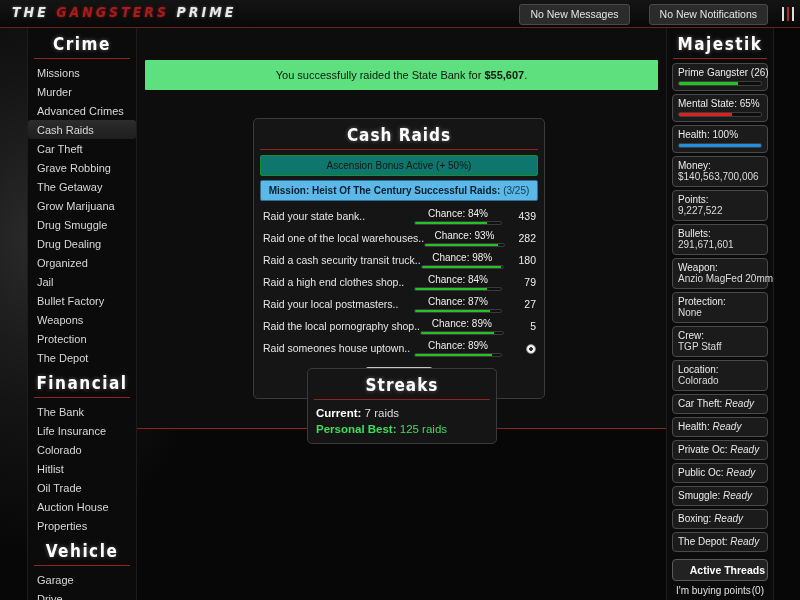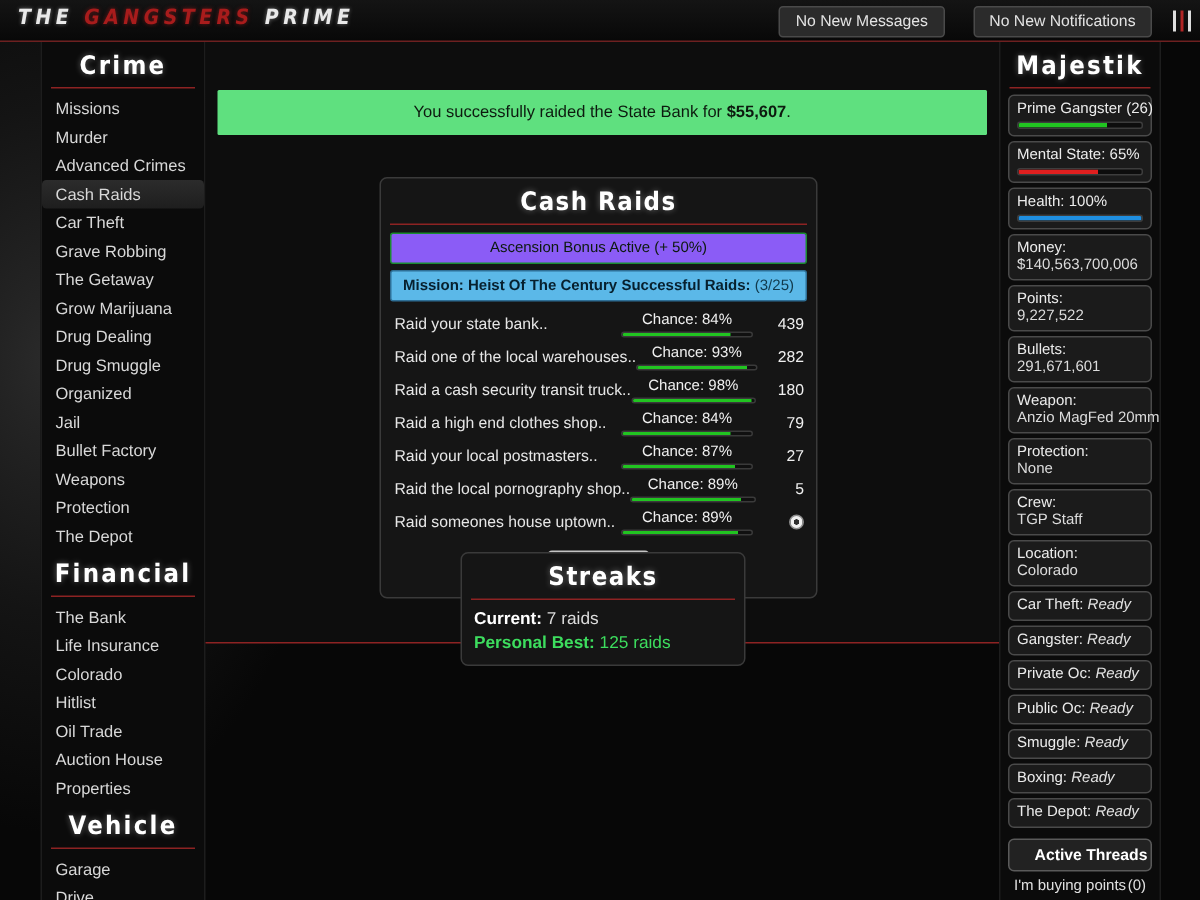--- a/index.html
+++ b/index.html
@@ -86,21 +86,21 @@
     font-weight: bold; letter-spacing: 1px;
     text-shadow: 0 0 4px rgba(255,255,255,.35);
   }
   .panel-rule { height: 1px; background: #8d2323; margin: 1px 6px 5px; }
 
   #raids-panel { position: absolute; left: 116px; top: 90px; width: 292px; }
   .banner {
     margin: 0 6px 4px; text-align: center; font-size: 10px; color: #0c1a0e;
     padding: 4px 3px; border-radius: 2px;
   }
-  .banner.green { background: #8b5cf6; border: 1px solid #1b8c31; text-align: center; }
+  .banner.green { background: #0f766e; border: 1px solid #1b8c31; text-align: center; }
   .banner.blue  { background: #5bb8e8; border: 1px solid #2e6f96; color: #07202e; }
   .banner.blue .lbl { font-weight: bold; }
   .banner.blue .val { color: #113a4d; }
 
   .raid-row {
     display: flex; align-items: center; padding: 2.5px 8px 2.5px 9px;
     cursor: pointer;
   }
   .raid-name { color: #e6e6e6; font-size: 10.5px; flex: 1; white-space: nowrap; }
   .raid-chance { width: 88px; text-align: center; }
@@ -189,22 +189,22 @@
       <div class="sec-title">Crime</div>
       <div class="sec-rule"></div>
       <div class="nav-item">Missions</div>
       <div class="nav-item">Murder</div>
       <div class="nav-item">Advanced Crimes</div>
       <div class="nav-item active">Cash Raids</div>
       <div class="nav-item">Car Theft</div>
       <div class="nav-item">Grave Robbing</div>
       <div class="nav-item">The Getaway</div>
       <div class="nav-item">Grow Marijuana</div>
+      <div class="nav-item">Drug Smuggle</div>
       <div class="nav-item">Drug Dealing</div>
-      <div class="nav-item">Drug Smuggle</div>
       <div class="nav-item">Organized</div>
       <div class="nav-item">Jail</div>
       <div class="nav-item">Bullet Factory</div>
       <div class="nav-item">Weapons</div>
       <div class="nav-item">Protection</div>
       <div class="nav-item">The Depot</div>
       <div class="sec-title">Financial</div>
       <div class="sec-rule"></div>
       <div class="nav-item">The Bank</div>
       <div class="nav-item">Life Insurance</div>
@@ -379,21 +379,21 @@
         <div class="t">Crew:</div>
         <div class="t2">TGP Staff</div>
       </div>
       <div class="stat">
         <div class="t">Location:</div>
         <div class="t2">Colorado</div>
       </div>
     </div>
   <div id="right-timers">
       <div class="timer"><span>Car Theft:</span> <span class="rd">Ready</span></div>
-      <div class="timer"><span>Gangster:</span> <span class="rd">Ready</span></div>
+      <div class="timer"><span>Health:</span> <span class="rd">Ready</span></div>
       <div class="timer"><span>Private Oc:</span> <span class="rd">Ready</span></div>
       <div class="timer"><span>Public Oc:</span> <span class="rd">Ready</span></div>
       <div class="timer"><span>Smuggle:</span> <span class="rd">Ready</span></div>
       <div class="timer"><span>Boxing:</span> <span class="rd">Ready</span></div>
       <div class="timer"><span>The Depot:</span> <span class="rd">Ready</span></div>
     </div>
   <div class="threads-btn">Active Threads</div>
   <div id="right-threads">
       <div class="thread-row">
         <span>I'm buying points</span>

